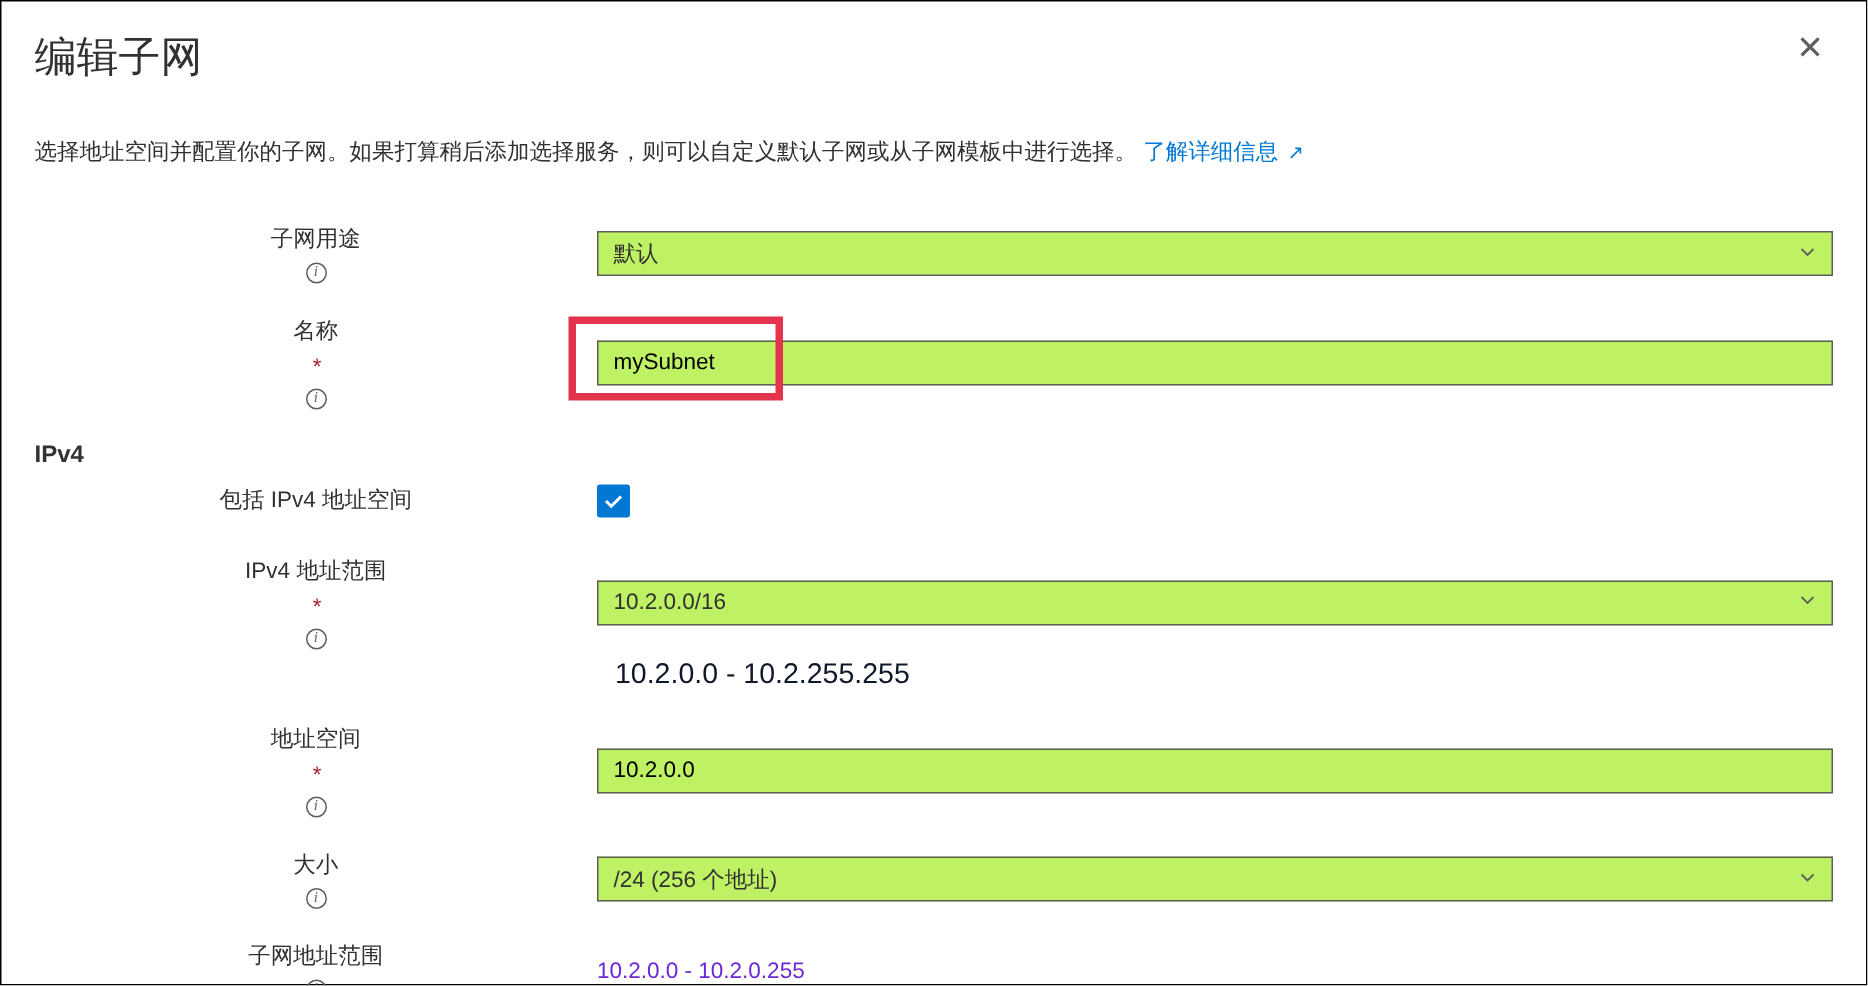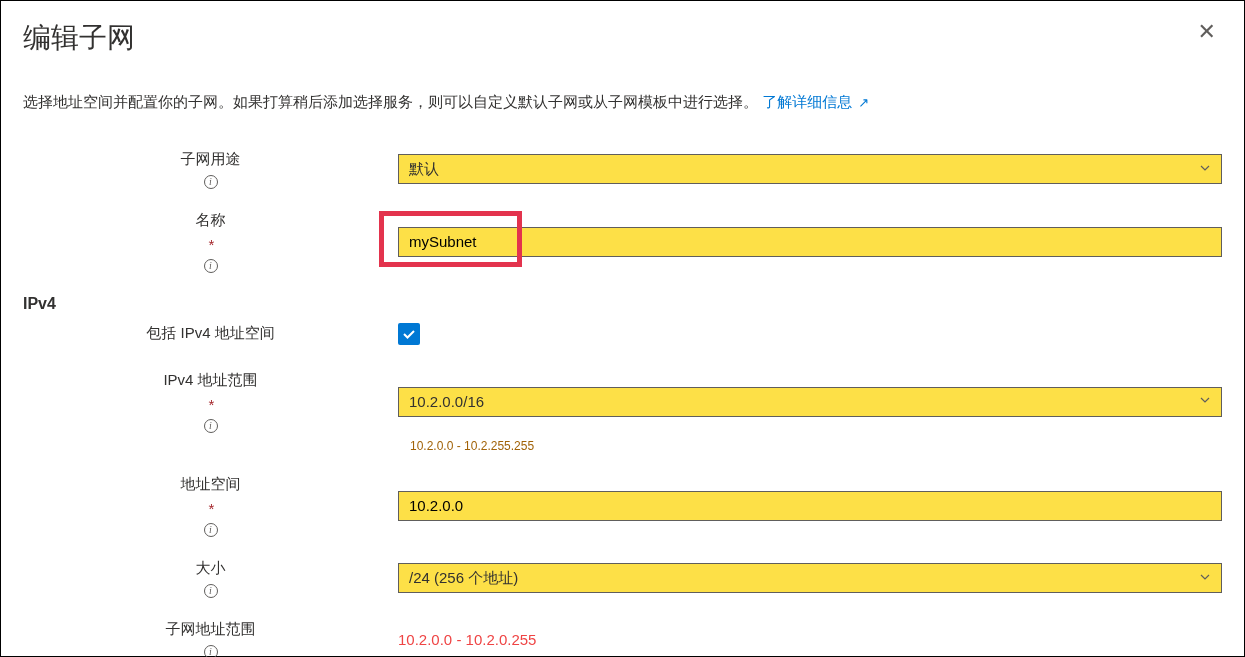--- a/index.html
+++ b/index.html
@@ -105,21 +105,21 @@
       font-family: Georgia, serif;
       font-style: italic;
     }
     .select-box, .text-input {
       width: 100%;
       height: 30px;
       border: 1px solid #605e5c;
       padding: 0 10px;
       font-size: 15px;
       font-family: inherit;
-      background: #fde047;
+      background: #bef264;
       display: flex;
       align-items: center;
       justify-content: space-between;
       cursor: pointer;
     }
     .text-input {
       cursor: text;
     }
     .chevron {
       font-size: 12px;
@@ -145,27 +145,27 @@
     .checkbox svg {
       width: 16px;
       height: 16px;
     }
     .highlight-box {
       position: absolute;
       border: 5px solid #e3334d;
       pointer-events: none;
     }
     .subtext {
-      font-size: 12px;
-      color: #a16207;
+      font-size: 19px;
+      color: #0f172a;
       padding-left: 12px;
     }
     .static-text {
       font-size: 15px;
-      color: #ef4444;
+      color: #6d28d9;
     }
   </style>
 </head>
 <body>
 
 <div class="panel">
   <div class="header">
     <h1 class="title">编辑子网</h1>
     <button class="close-btn">
       <span>✕</span>

